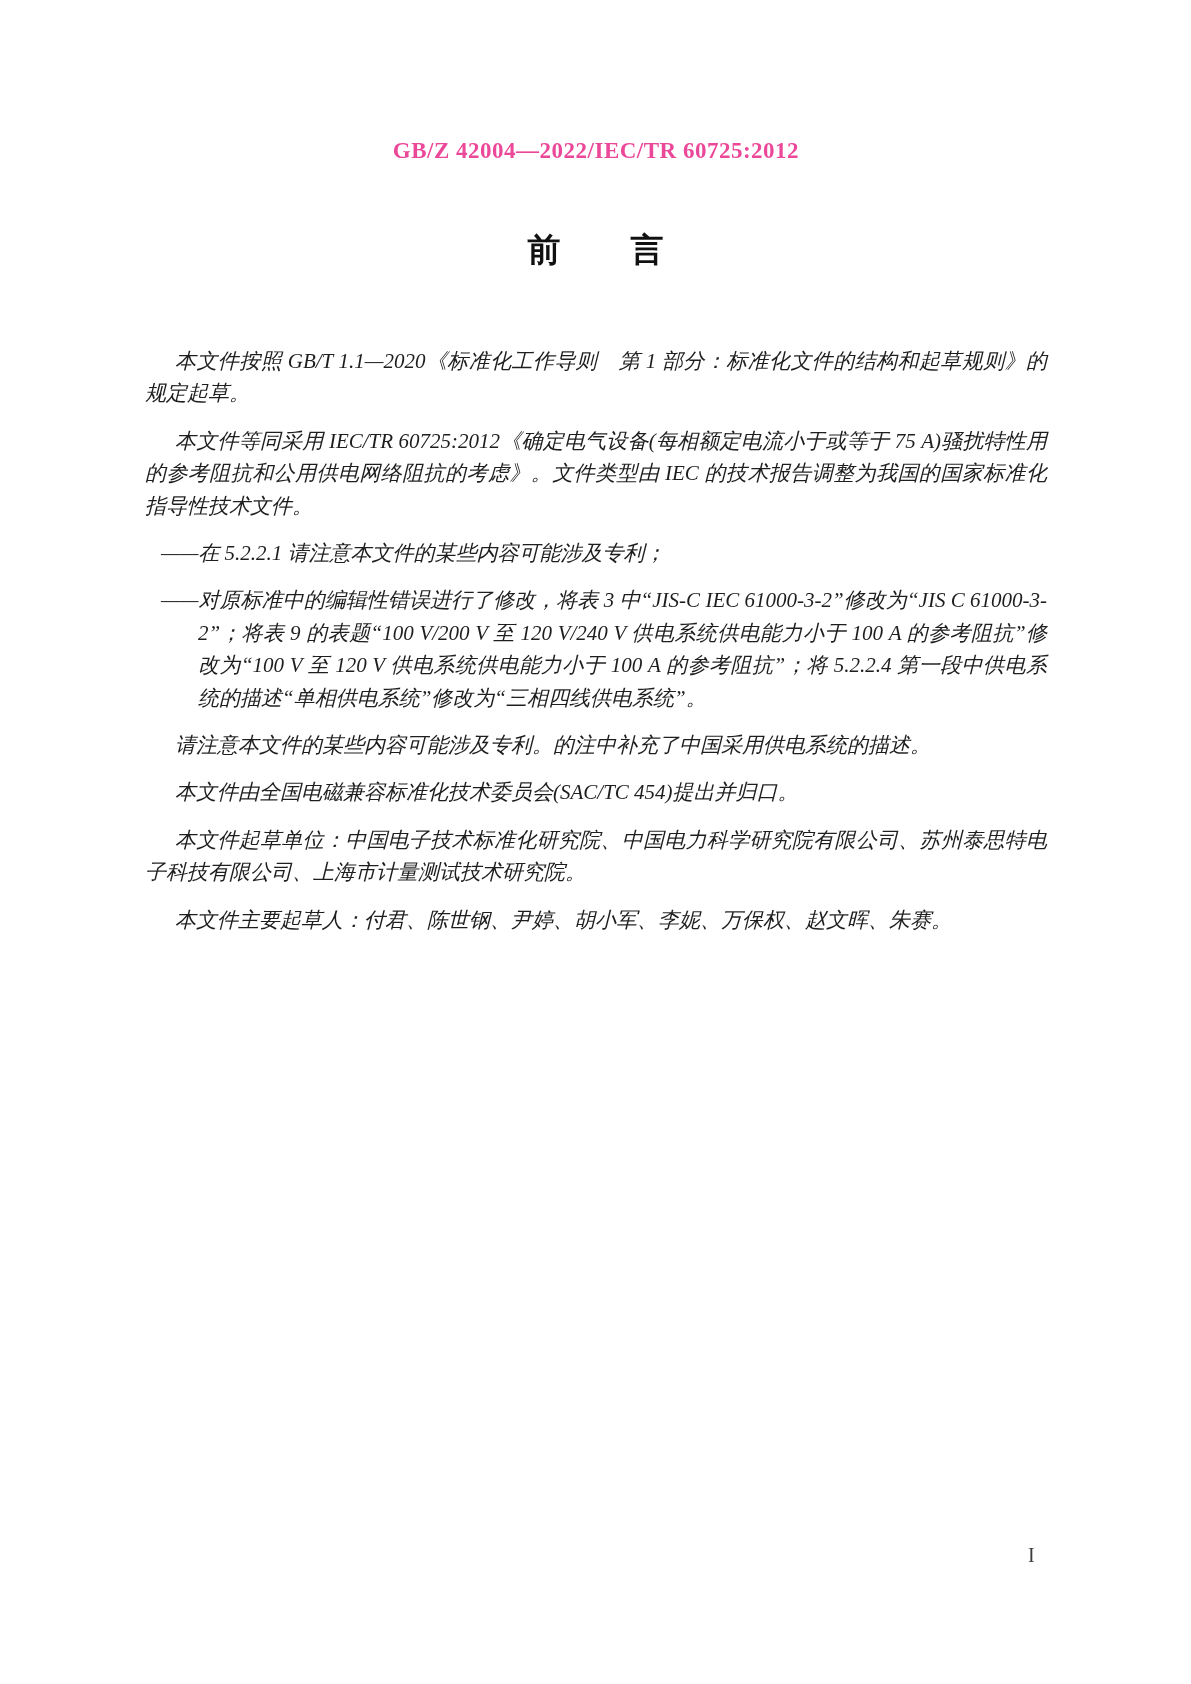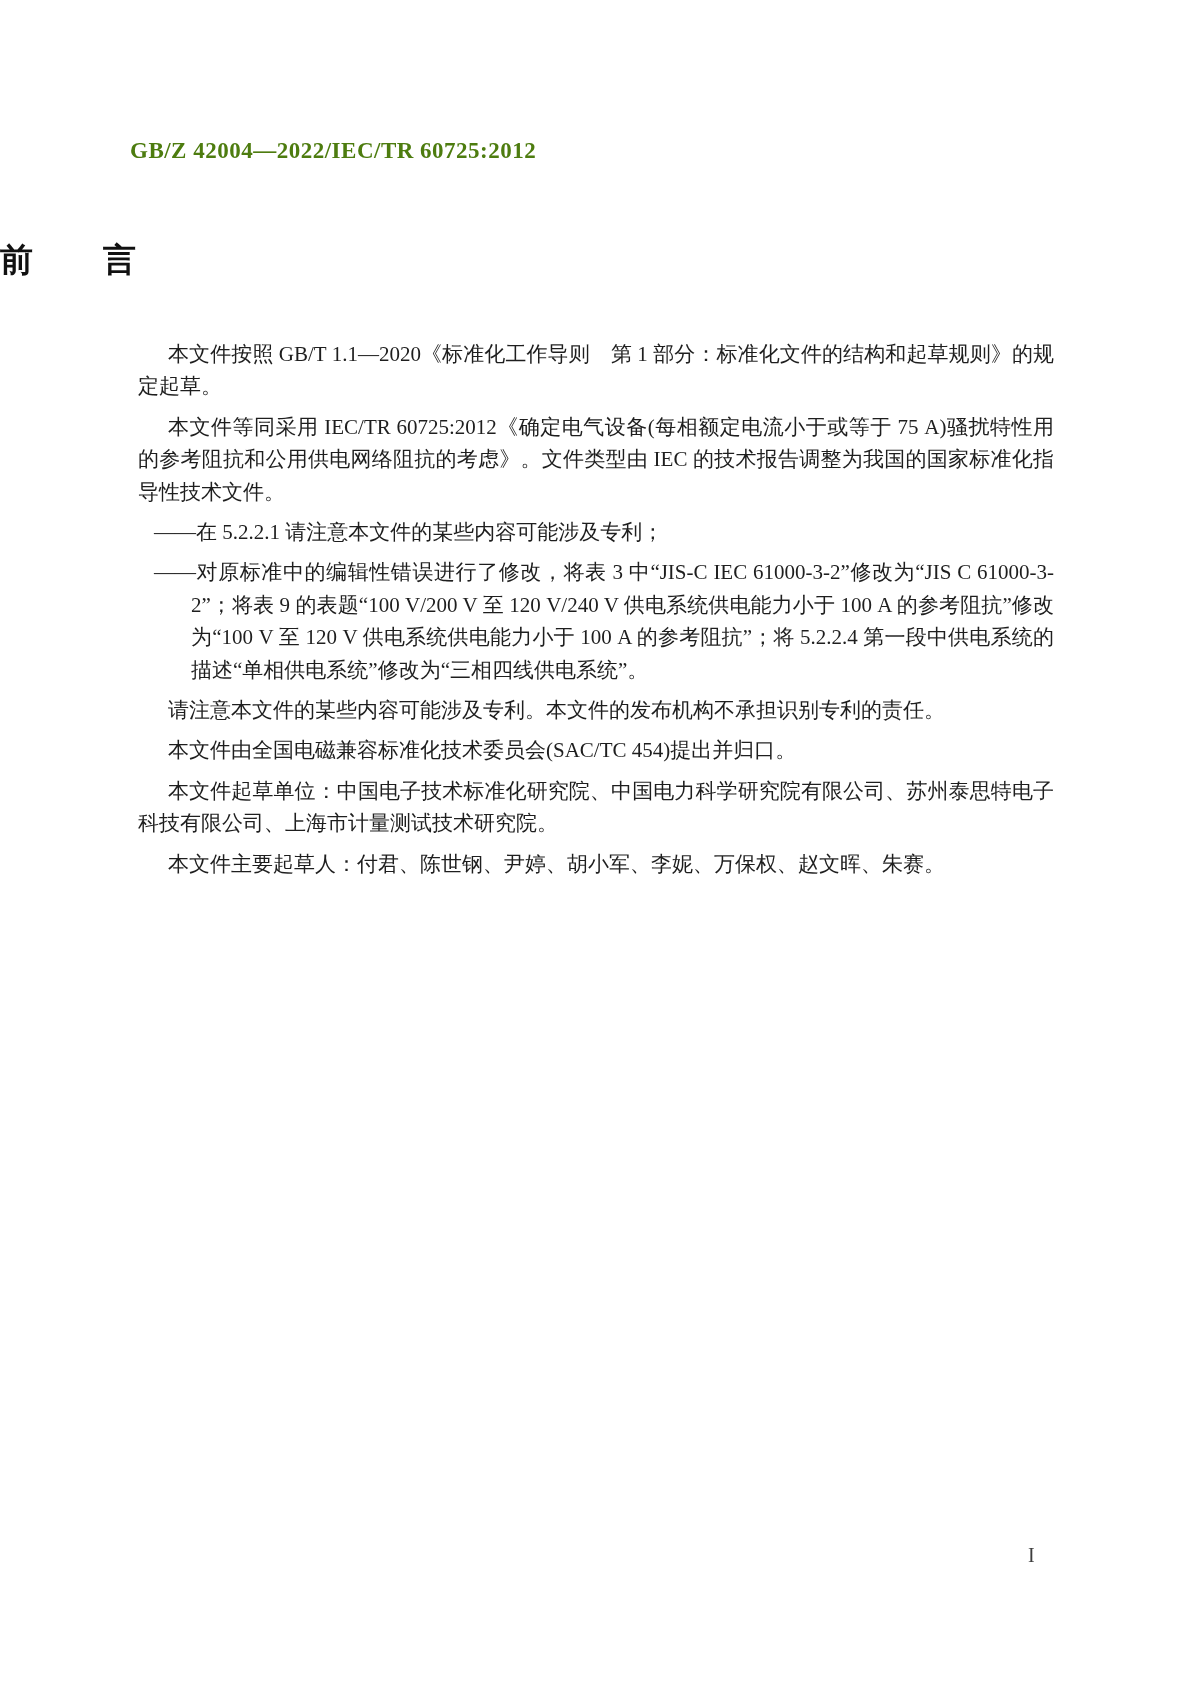--- a/index.html
+++ b/index.html
@@ -15,55 +15,56 @@
     background: #ffffff;
     color: #1c1c1c;
     font-family: "Liberation Serif", "DejaVu Serif", serif;
     overflow: hidden;
   }
   .running-head {
     position: absolute;
     top: 138px;
     left: 130px;
     width: 932px;
-    text-align: left;
+    text-align: center;
     font-size: 23px;
     font-weight: bold;
     letter-spacing: 0.5px;
     white-space: nowrap;
-    color: #4d7c0f;
+    color: #ec4899;
   }
   .doc-title {
     position: absolute;
-    top: 238px;
+    top: 228px;
     left: 0;
     width: 100%;
-    text-align: left;
+    text-align: center;
     font-size: 33px;
     font-weight: bold;
     font-family: "Liberation Sans", "DejaVu Sans", sans-serif;
     color: #111111;
   }
   .doc-title .title-gap {
     display: inline-block;
     width: 70px;
   }
   .content {
     position: absolute;
     top: 330px;
     left: 130px;
     width: 932px;
     font-size: 21px;
     line-height: 32.4px;
     text-align: justify;
     color: #1e1e1e;
   }
   .content p {
-    margin: 8px;
+    margin: 15px;
     padding: 0;
+    font-style: italic;
   }
   .content p.indent {
     text-indent: 30px;
   }
   .content p.dash {
     padding-left: 53px;
     text-indent: -37px;
   }
   .folio {
     position: absolute;
@@ -82,21 +83,21 @@
 
   <div class="doc-title">
     <span>前</span><span class="title-gap"></span><span>言</span>
   </div>
 
   <div class="content" id="foreword-body">
       <p class="indent">本文件按照 GB/T 1.1—2020《标准化工作导则　第 1 部分：标准化文件的结构和起草规则》的规定起草。</p>
       <p class="indent">本文件等同采用 IEC/TR 60725:2012《确定电气设备(每相额定电流小于或等于 75 A)骚扰特性用的参考阻抗和公用供电网络阻抗的考虑》。文件类型由 IEC 的技术报告调整为我国的国家标准化指导性技术文件。</p>
       <p class="dash">——在 5.2.2.1 请注意本文件的某些内容可能涉及专利；</p>
       <p class="dash">——对原标准中的编辑性错误进行了修改，将表 3 中“JIS-C IEC 61000-3-2”修改为“JIS C 61000-3-2”；将表 9 的表题“100 V/200 V 至 120 V/240 V 供电系统供电能力小于 100 A 的参考阻抗”修改为“100 V 至 120 V 供电系统供电能力小于 100 A 的参考阻抗”；将 5.2.2.4 第一段中供电系统的描述“单相供电系统”修改为“三相四线供电系统”。</p>
-      <p class="indent">请注意本文件的某些内容可能涉及专利。本文件的发布机构不承担识别专利的责任。</p>
+      <p class="indent">请注意本文件的某些内容可能涉及专利。的注中补充了中国采用供电系统的描述。</p>
       <p class="indent">本文件由全国电磁兼容标准化技术委员会(SAC/TC 454)提出并归口。</p>
       <p class="indent">本文件起草单位：中国电子技术标准化研究院、中国电力科学研究院有限公司、苏州泰思特电子科技有限公司、上海市计量测试技术研究院。</p>
       <p class="indent">本文件主要起草人：付君、陈世钢、尹婷、胡小军、李妮、万保权、赵文晖、朱赛。</p>
     </div>
 
   <div class="folio">I</div>
 
 </div>
 
 </body></html>

